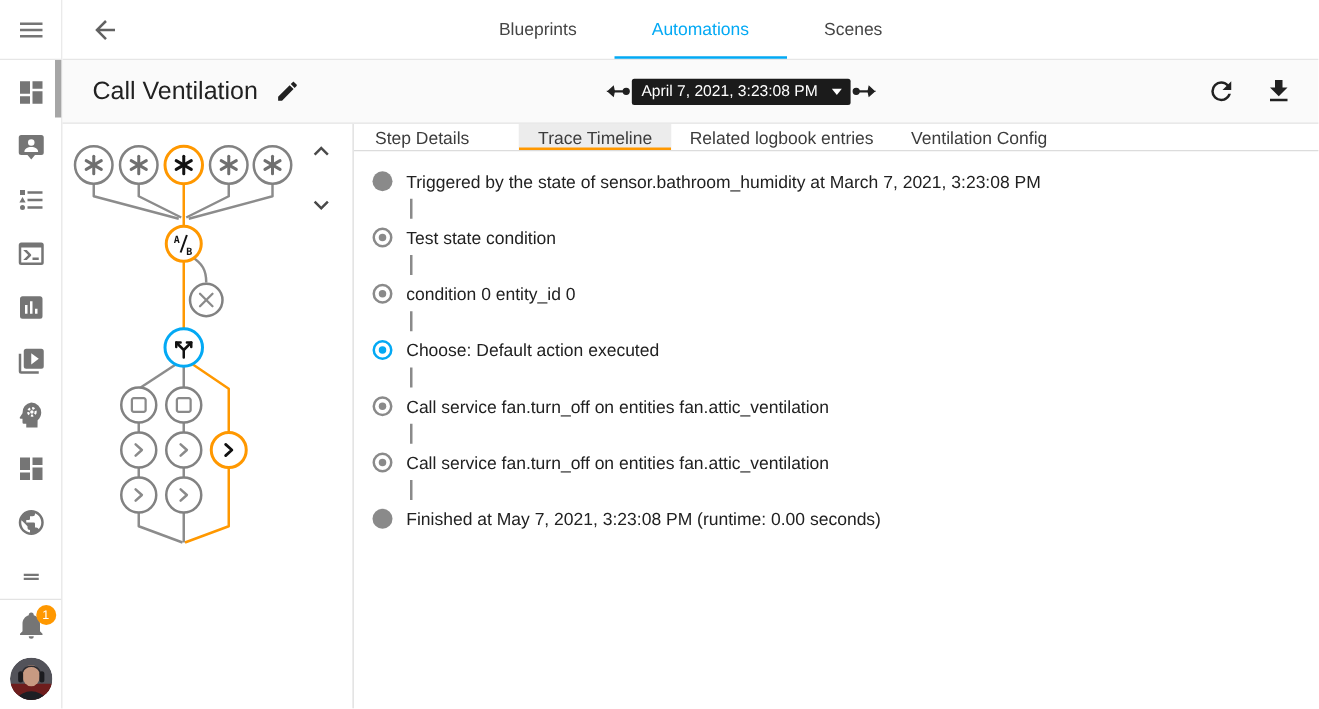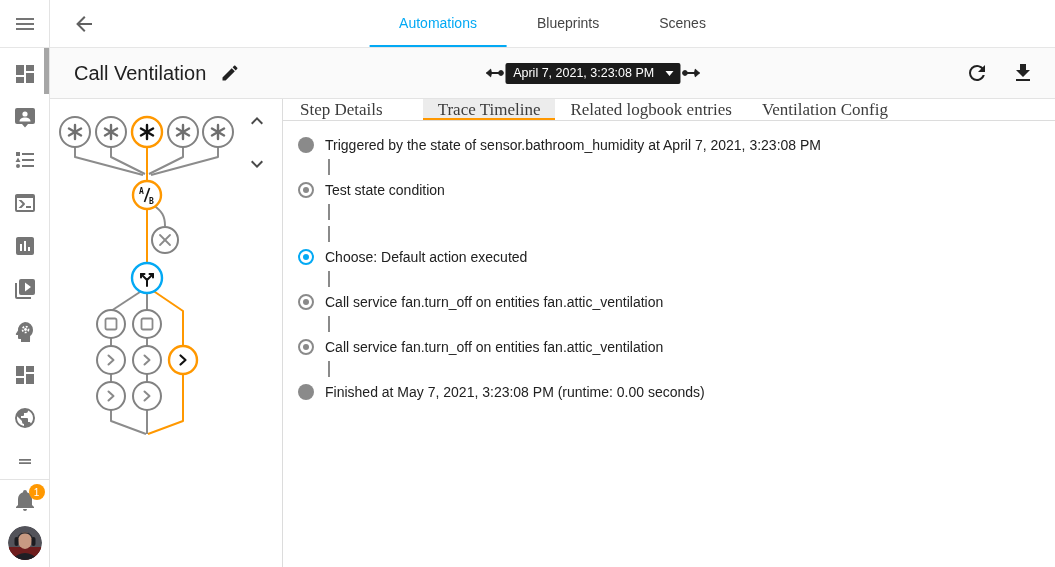--- a/index.html
+++ b/index.html
@@ -52,21 +52,21 @@
 
   .gl { stroke:#8c8c8c; stroke-width:2; fill:none; stroke-linejoin:round; }
   .ol { stroke:#ff9800; stroke-width:2; fill:none; stroke-linejoin:round; }
   .nc { fill:#fff; stroke:#828282; stroke-width:2; }
   .nc-or { fill:#fff; stroke:#ff9800; stroke-width:2.4; }
   .nc-bl { fill:#fff; stroke:#03a9f4; stroke-width:2.4; }
   .gly { stroke:#6f6f6f; stroke-width:2.4; stroke-linecap:round; fill:none; }
   .gly-k { stroke:#111; stroke-width:2.4; stroke-linecap:round; fill:none; }
 
   .timeline-panel { flex:1; display:flex; flex-direction:column; }
-  .trace-tabs { height:22px; flex:none; border-bottom:1px solid #dcdcdc; display:flex; padding-left:2px; font-size:17px; color:#3c3c3c;font-family:Liberation Serif, serif; }
+  .trace-tabs { height:22px; flex:none; border-bottom:1px solid #dcdcdc; display:flex; padding-left:2px; font-size:14px; color:#3c3c3c; }
   .trace-tab { display:flex; align-items:center; padding:0 15px; cursor:pointer; white-space:nowrap; }
   .trace-tab.active { background:#ececec; box-shadow:inset 0 -2px 0 #ff9800;margin-left:25px; }
 
   .entries { padding:15px 10px 0 15px; overflow:hidden; }
   .entry { display:flex; align-items:center; height:18px; }
   .dot { flex:none; margin-right:11px; }
   .dot.filled { width:16px; height:16px; border-radius:50%; background:#8a8a8a; }
   .dot.ring { width:16px; height:16px; border-radius:50%; border:2px solid #8a8a8a; display:flex; align-items:center; justify-content:center; }
   .dot.ring::after { content:''; width:6px; height:6px; border-radius:50%; background:#8a8a8a; }
   .dot.ring.blue { border-color:#03a9f4; }
@@ -174,25 +174,25 @@
 
   <div class="main">
 
     <header class="topbar">
       <div class="back-btn">
         <svg viewBox="0 0 24 24">
             <path d="M20,11V13H8L13.5,18.5L12.08,19.92L4.16,12L12.08,4.08L13.5,5.5L8,11H20Z"></path>
           </svg>
       </div>
       <nav class="nav-tabs">
+        <div class="nav-tab">
+            <span>Blueprints</span>
+          </div>
         <div class="nav-tab active">
             <span>Automations</span>
-          </div>
-        <div class="nav-tab">
-            <span>Blueprints</span>
           </div>
         <div class="nav-tab">
             <span>Scenes</span>
           </div>
       </nav>
     </header>
 
     <div class="subheader">
       <span class="page-title">Call Ventilation</span>
       <div class="edit-btn">
@@ -378,28 +378,32 @@
               <span>Related logbook entries</span>
             </div>
           <div class="trace-tab">
               <span>Ventilation Config</span>
             </div>
         </div>
 
         <div class="entries">
           <div class="entry">
             <div class="dot filled"></div>
-            <span class="entry-text">Triggered by the state of sensor.bathroom_humidity at April 7, 2021, 3:23:08 PM</span>
+            <span class="entry-text">Triggered by the state of sensor.bathroom_humidity at March 7, 2021, 3:23:08 PM</span>
           </div>
           <div class="connector"></div>
           <div class="entry">
             <div class="dot ring"></div>
             <span class="entry-text">Test state condition</span>
           </div>
           <div class="connector"></div>
+          <div class="entry">
+            <div class="dot ring"></div>
+            <span class="entry-text">condition 0 entity_id 0</span>
+          </div>
           <div class="connector"></div>
           <div class="entry">
             <div class="dot ring blue"></div>
             <span class="entry-text">Choose: Default action executed</span>
           </div>
           <div class="connector"></div>
           <div class="entry">
             <div class="dot ring"></div>
             <span class="entry-text">Call service fan.turn_off on entities fan.attic_ventilation</span>
           </div>

